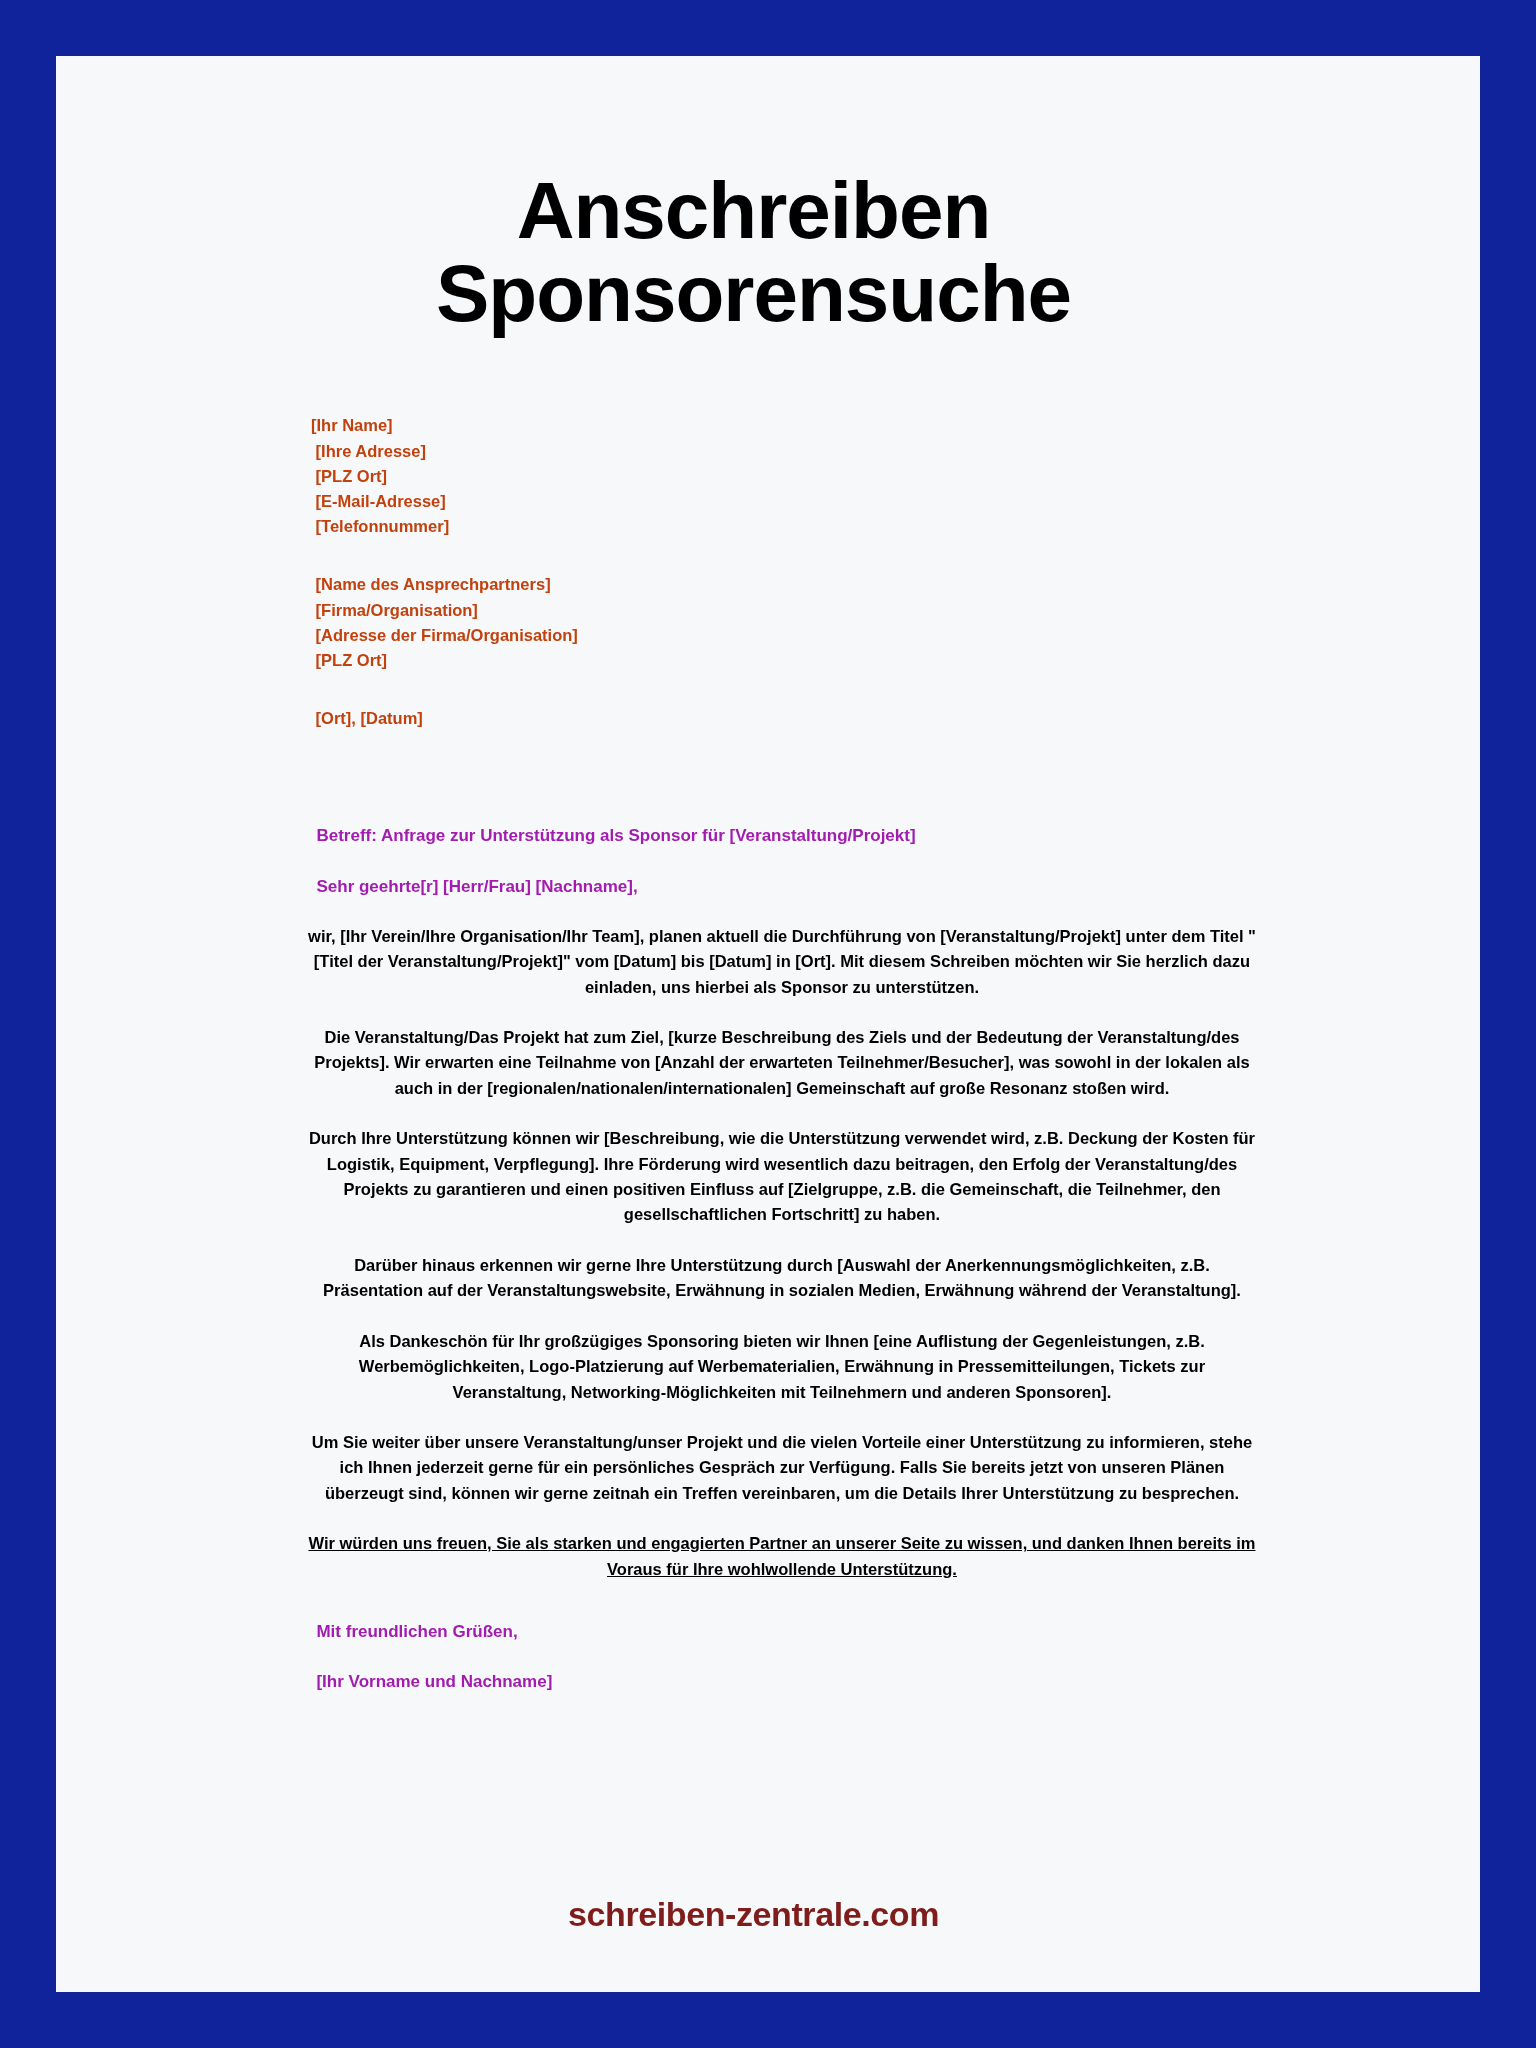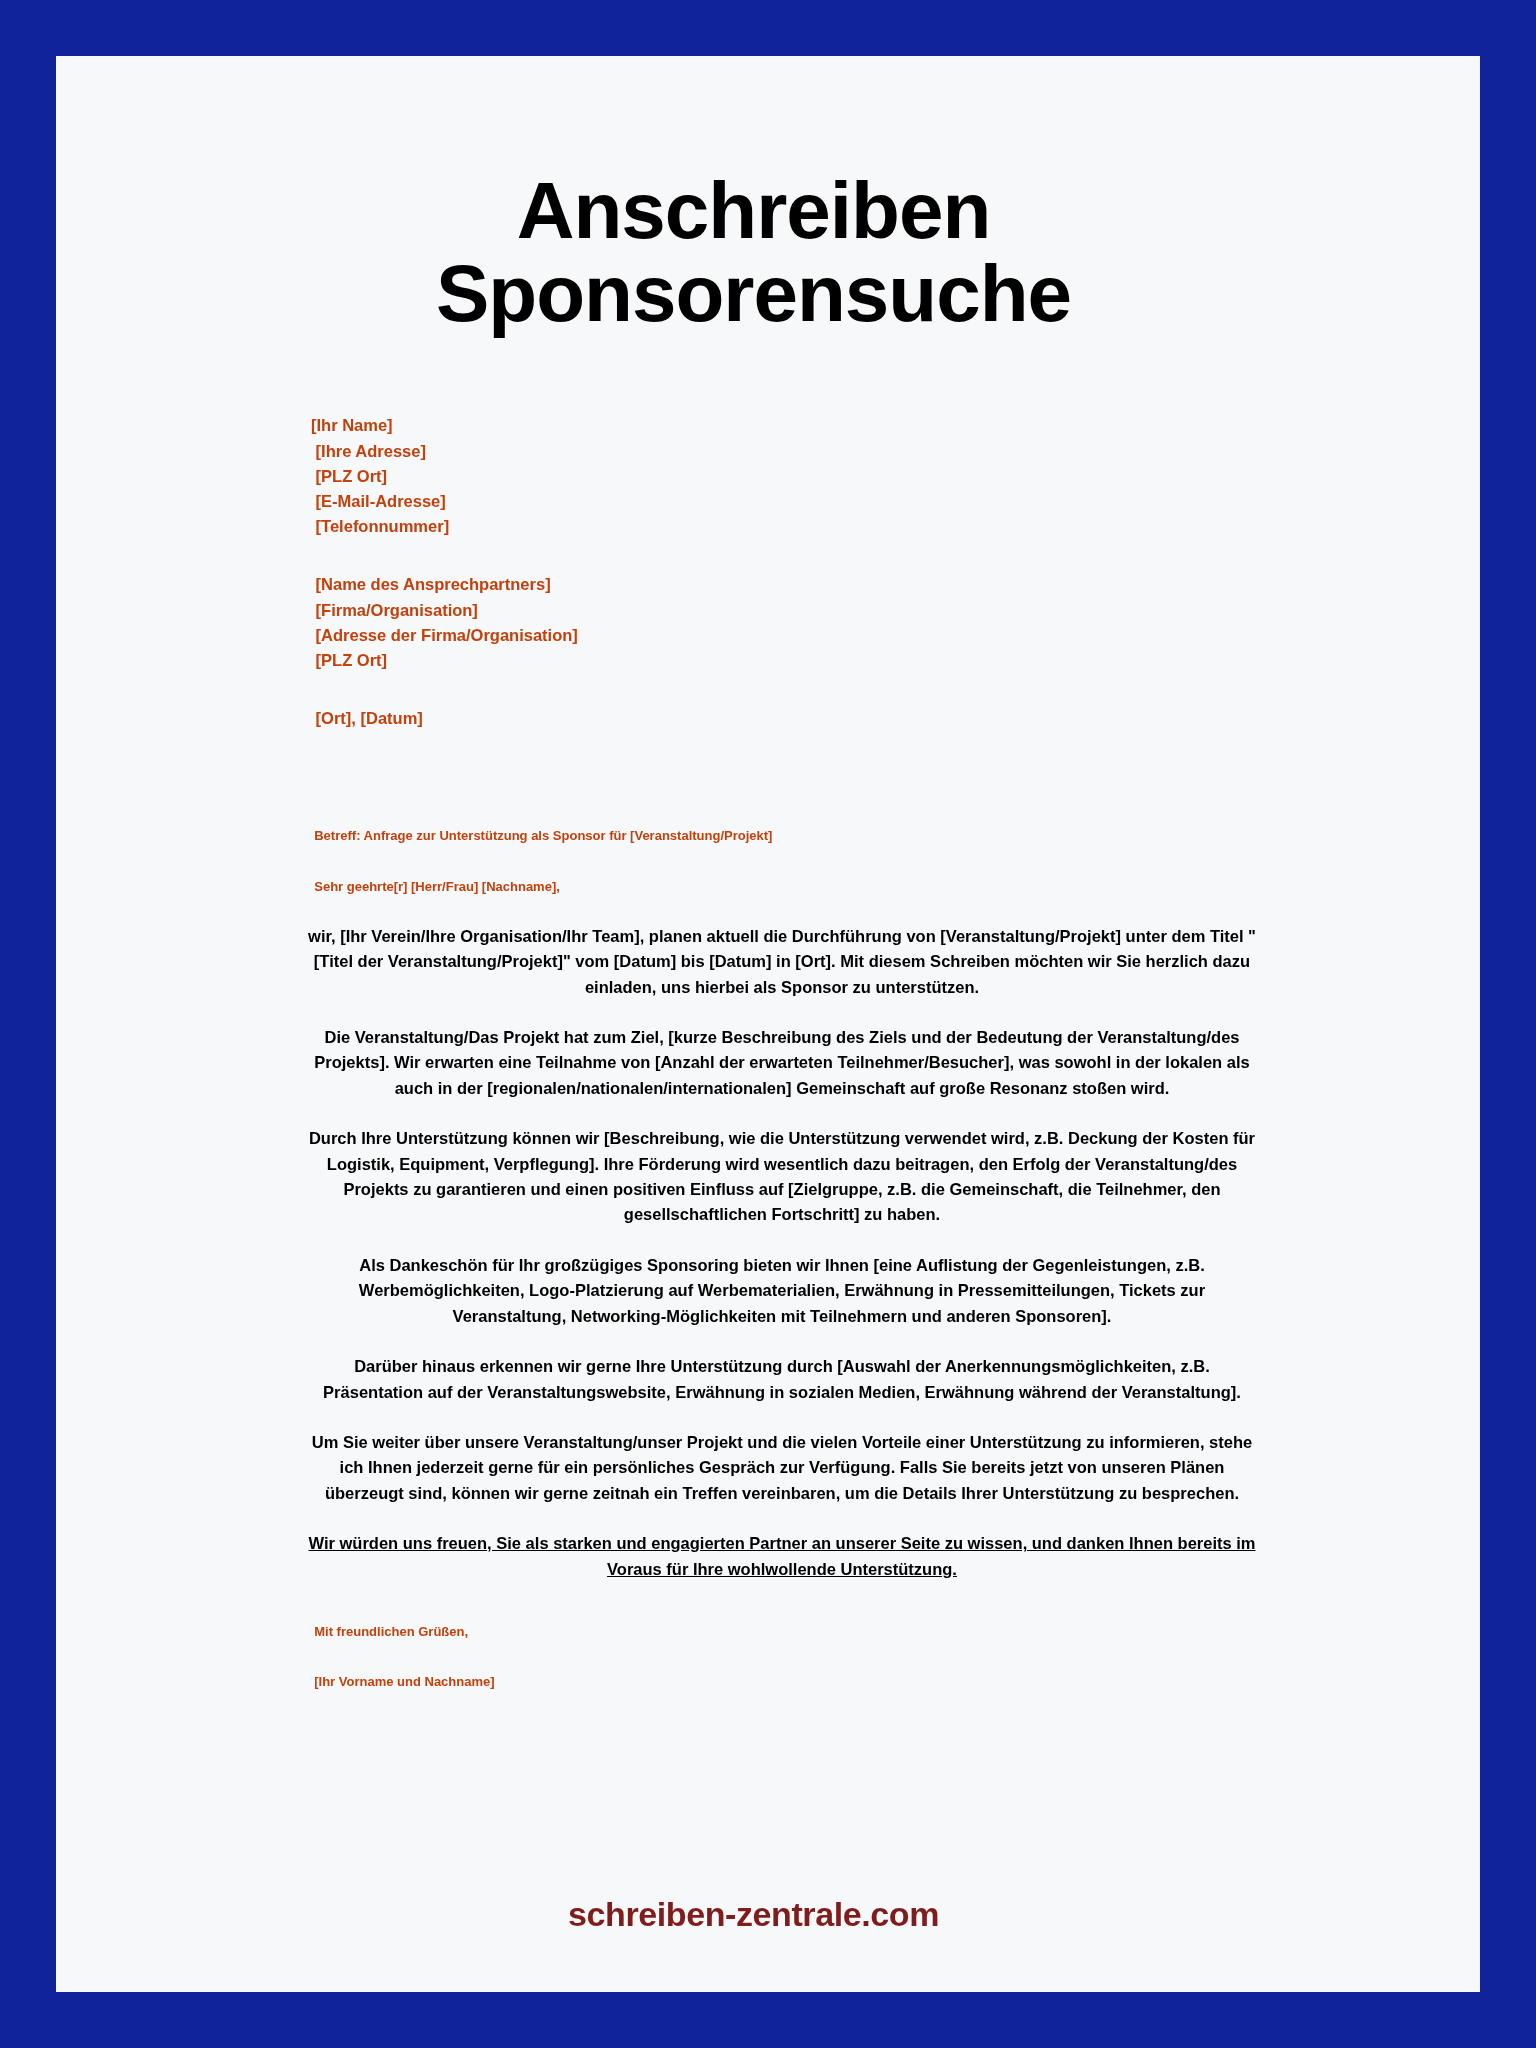--- a/index.html
+++ b/index.html
@@ -66,24 +66,24 @@
   }
 
   .spacer-sm { height: 25px; }
   .spacer-md { height: 25px; }
   .spacer-lg { height: 88px; }
 
   .betreff,
   .salutation,
   .closing,
   .signature {
-    font-size: 13px;
+    font-size: 17px;
     line-height: 25.2px;
     font-weight: 700;
-    color: #c2410c;
+    color: #a21caf;
     margin: 0;
     white-space: pre-wrap;
   }
 
   .para {
     font-size: 16.5px;
     line-height: 25.4px;
     font-weight: 700;
     color: #000000;
     margin: 0 0 25px 0;
@@ -138,22 +138,22 @@
 
       <div class="spacer-md"></div>
 
       <div class="salutation">  Sehr geehrte[r] [Herr/Frau] [Nachname],</div>
 
       <div class="spacer-md"></div>
 
       <p class="para">wir, [Ihr Verein/Ihre Organisation/Ihr Team], planen aktuell die Durchführung von [Veranstaltung/Projekt] unter dem Titel "[Titel der Veranstaltung/Projekt]" vom [Datum] bis [Datum] in [Ort]. Mit diesem Schreiben möchten wir Sie herzlich dazu einladen, uns hierbei als Sponsor zu unterstützen.</p>
       <p class="para">Die Veranstaltung/Das Projekt hat zum Ziel, [kurze Beschreibung des Ziels und der Bedeutung der Veranstaltung/des Projekts]. Wir erwarten eine Teilnahme von [Anzahl der erwarteten Teilnehmer/Besucher], was sowohl in der lokalen als auch in der [regionalen/nationalen/internationalen] Gemeinschaft auf große Resonanz stoßen wird.</p>
       <p class="para">Durch Ihre Unterstützung können wir [Beschreibung, wie die Unterstützung verwendet wird, z.B. Deckung der Kosten für Logistik, Equipment, Verpflegung]. Ihre Förderung wird wesentlich dazu beitragen, den Erfolg der Veranstaltung/des Projekts zu garantieren und einen positiven Einfluss auf [Zielgruppe, z.B. die Gemeinschaft, die Teilnehmer, den gesellschaftlichen Fortschritt] zu haben.</p>
+      <p class="para">Darüber hinaus erkennen wir gerne Ihre Unterstützung durch [Auswahl der Anerkennungsmöglichkeiten, z.B. Präsentation auf der Veranstaltungswebsite, Erwähnung in sozialen Medien, Erwähnung während der Veranstaltung].</p>
       <p class="para">Als Dankeschön für Ihr großzügiges Sponsoring bieten wir Ihnen [eine Auflistung der Gegenleistungen, z.B. Werbemöglichkeiten, Logo-Platzierung auf Werbematerialien, Erwähnung in Pressemitteilungen, Tickets zur Veranstaltung, Networking-Möglichkeiten mit Teilnehmern und anderen Sponsoren].</p>
-      <p class="para">Darüber hinaus erkennen wir gerne Ihre Unterstützung durch [Auswahl der Anerkennungsmöglichkeiten, z.B. Präsentation auf der Veranstaltungswebsite, Erwähnung in sozialen Medien, Erwähnung während der Veranstaltung].</p>
       <p class="para">Um Sie weiter über unsere Veranstaltung/unser Projekt und die vielen Vorteile einer Unterstützung zu informieren, stehe ich Ihnen jederzeit gerne für ein persönliches Gespräch zur Verfügung. Falls Sie bereits jetzt von unseren Plänen überzeugt sind, können wir gerne zeitnah ein Treffen vereinbaren, um die Details Ihrer Unterstützung zu besprechen.</p>
       <p class="para">Wir würden uns freuen, Sie als starken und engagierten Partner an unserer Seite zu wissen, und danken Ihnen bereits im Voraus für Ihre wohlwollende Unterstützung.</p>
 
       <div class="spacer-md"></div>
 
       <div class="closing">  Mit freundlichen Grüßen,</div>
 
       <div class="spacer-md"></div>
 
       <div class="signature">  [Ihr Vorname und Nachname]</div>

